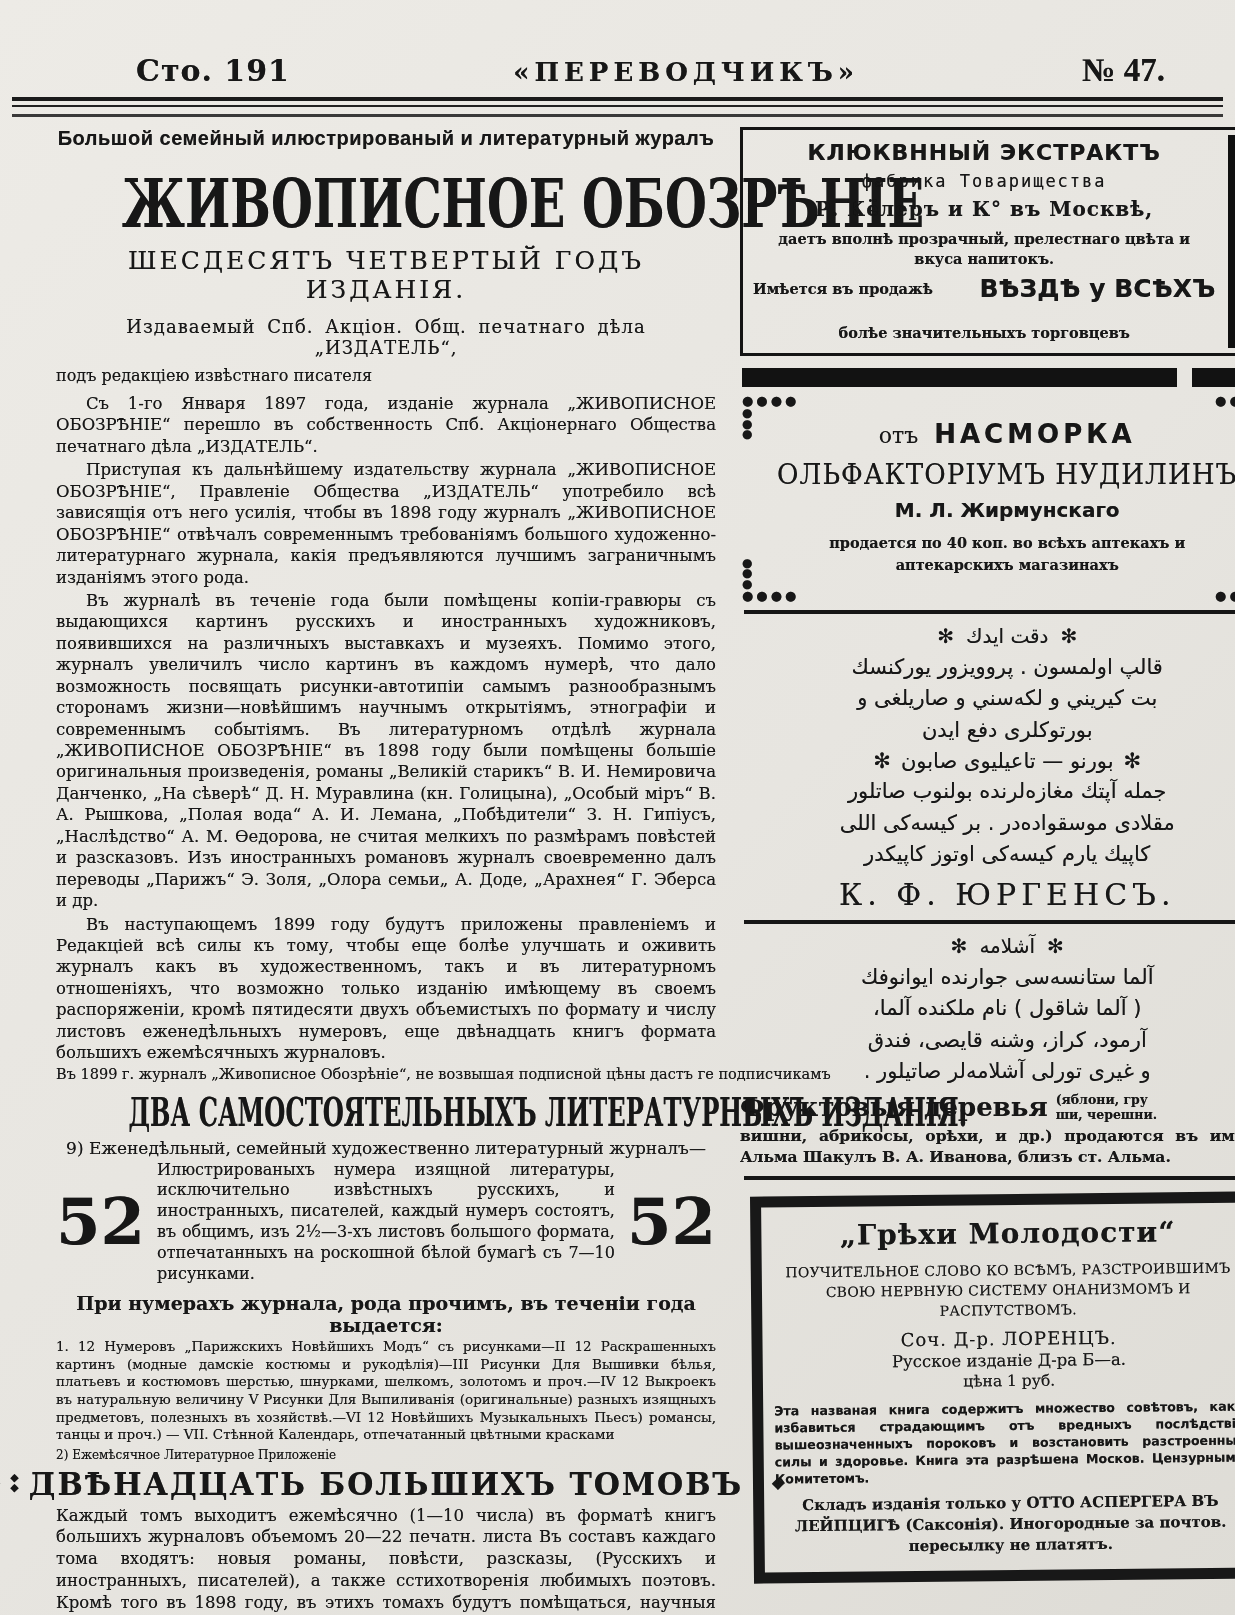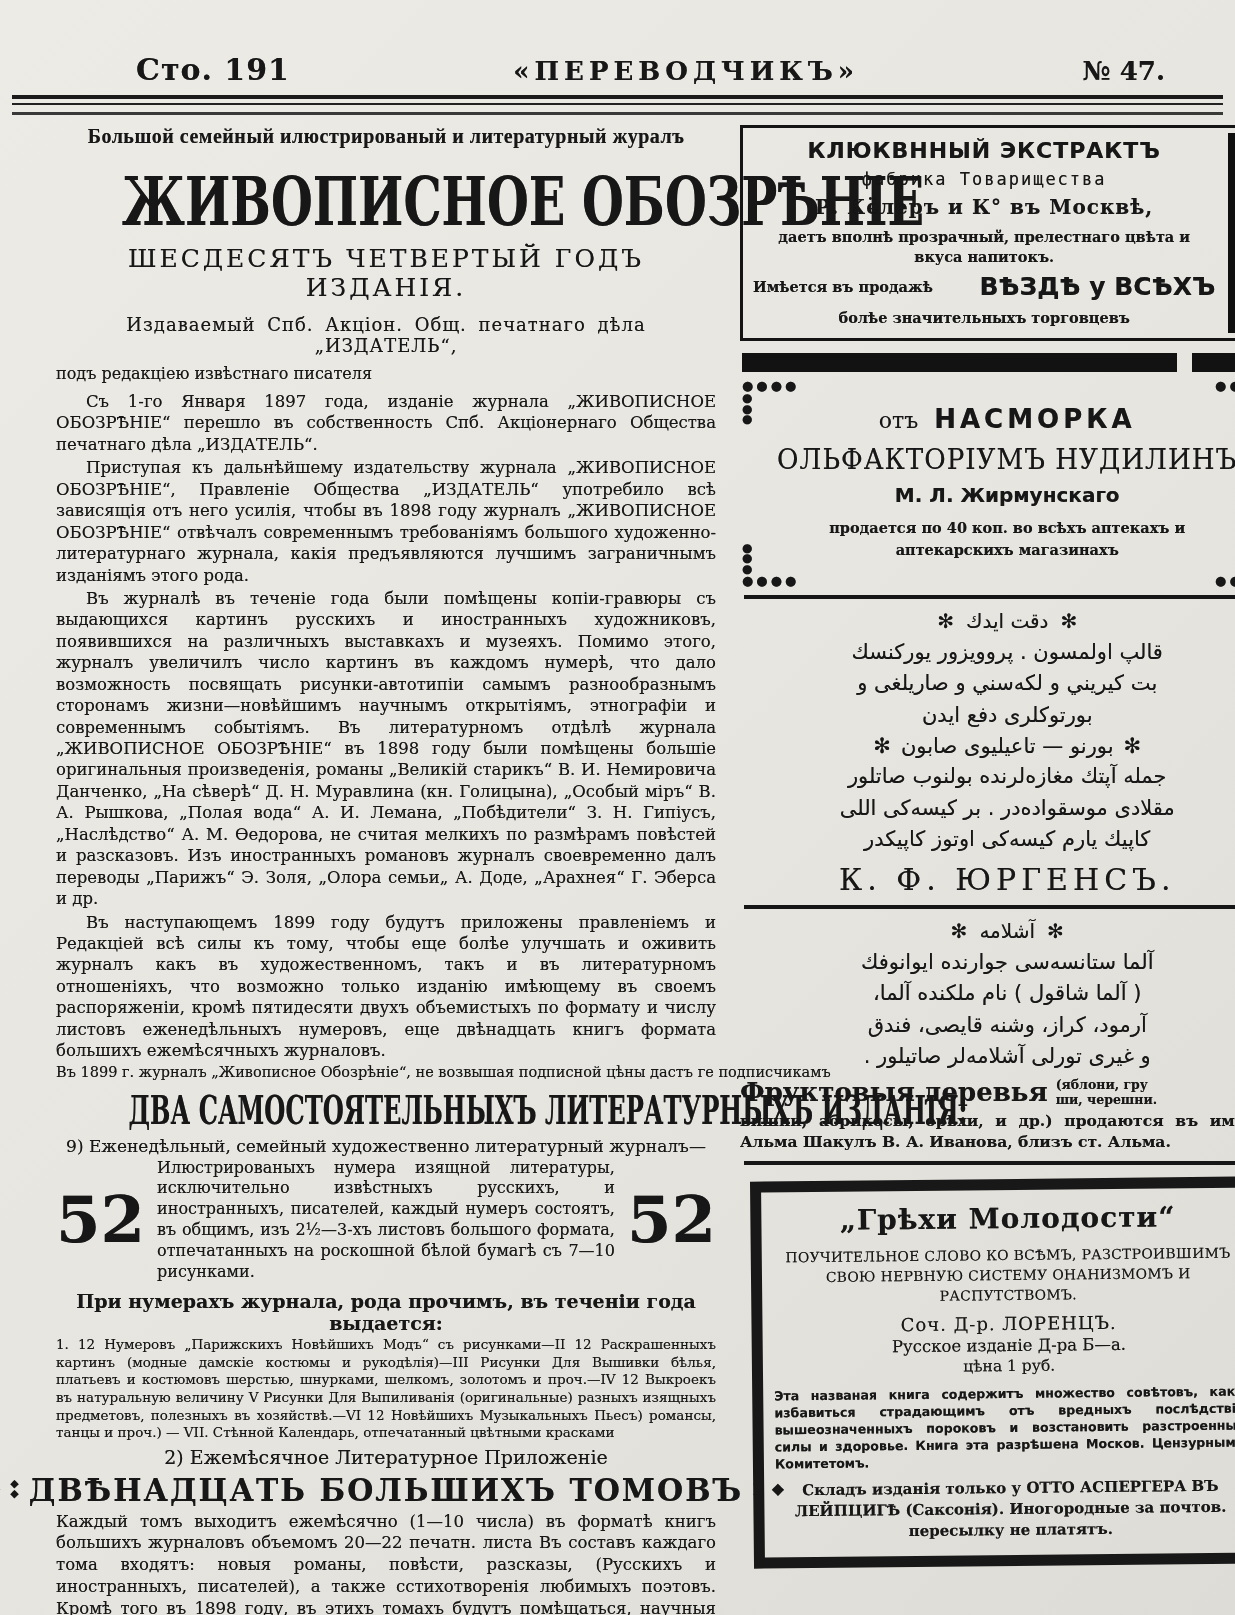--- a/index.html
+++ b/index.html
@@ -6,64 +6,64 @@
   .page{
     position:relative;width:1235px;height:1615px;overflow:hidden;
     background:linear-gradient(135deg,#edebe6 0%,#e7e5e0 55%,#dedcd6 100%);
     color:#171717;font-family:"DejaVu Serif",serif;
     text-shadow:0 0 .4px rgba(10,10,10,.55);
   }
   
   .mast-row{display:flex;justify-content:space-between;align-items:baseline;padding:52px 70px 8px 88px;}
   .mast-page{font-size:30px;font-weight:bold;letter-spacing:1px;margin-left:48px;}
   .mast-title{font-size:26px;font-weight:bold;letter-spacing:5px;}
-  .mast-issue{font-size:26px;font-weight:bold;}
+  .mast-issue{font-size:33px;font-weight:bold;font-family:Liberation Serif, serif;}
   .rules{margin:0 12px;}
   .rule-1{height:4px;background:#1b1b1b;}
   .rule-2{height:2px;background:#222;margin-top:4px;}
   .rule-3{height:3px;background:#262626;margin-top:7px;opacity:.9;}
   
   .columns{display:flex;align-items:stretch;height:1458px;}
   .left-col{width:724px;padding:10px 8px 0 56px;box-sizing:border-box;}
   .v-divider{width:2px;background:#1d1d1d;margin-top:2px;}
   .right-col{flex:1;padding:10px 26px 0 16px;box-sizing:border-box;}
   
-  .subtitle{font-family:Liberation Serif, serif;font-weight:bold;font-size:20px;text-align:center;letter-spacing:.5px;}
+  .subtitle{font-family:Liberation Sans, sans-serif;font-weight:bold;font-size:20px;text-align:center;letter-spacing:.5px;}
   .main-title{font-weight:bold;font-size:60px;text-align:center;white-space:nowrap;transform:scale(.8,1.12);transform-origin:center;margin:18px 0 2px;}
   .year-line{font-size:25px;text-align:center;letter-spacing:3px;margin:8px 0 12px;}
   .pub-line{font-size:18px;text-align:center;letter-spacing:1px;word-spacing:5px;margin-bottom:8px;}
   .editor-row{display:flex;justify-content:center;align-items:baseline;gap:14px;margin:2px 0 8px;flex-direction:column;}
   .editor-prefix{font-size:16px;}
   .editor-name{font-size:28px;white-space:nowrap;letter-spacing:1px;}
   .body-par{font-size:16.5px;line-height:1.3;text-align:justify;text-indent:30px;margin:0 0 2px;}
   .notice{font-size:14.5px;margin:2px 0;white-space:nowrap;}
   .two-ed{font-weight:bold;font-size:31px;white-space:nowrap;text-align:center;transform:scale(.78,1.28);transform-origin:center;margin:12px 0 8px;}
   .item1{font-size:17px;text-align:center;margin:0 0 2px;}
   .block52{display:flex;gap:12px;align-items:center;margin:2px 0;}
   .num52{font-size:64px;font-weight:bold;line-height:.85;}
   .block52 .mid{font-size:16px;line-height:1.3;text-align:justify;flex:1;margin:0;}
   .supp-h{font-weight:bold;font-size:19px;text-align:center;margin:8px 0 2px;}
   .supp-t{font-size:13.5px;line-height:1.3;text-align:justify;margin:0;}
-  .item2{font-size:19px;text-align:center;margin:4px 0 2px;}
+  .item2{font-size:12px;margin:4px 0 2px;}
   .twelve{display:flex;justify-content:center;align-items:center;gap:10px;margin:4px 0;}
   .twelve-label{font-weight:bold;font-size:30px;letter-spacing:2px;white-space:nowrap;transform:scaleY(1.08);}
   .orn{font-size:16px;line-height:.8;}
   .orn-pair{white-space:pre-line;font-size:11px;line-height:.95;}
   .twelve-t{font-size:16.5px;line-height:1.32;text-align:justify;margin:0;}
   
   .adbox1{border:3px solid #141414;position:relative;padding:10px 56px 12px 10px;text-align:center;}
   .bar-right{position:absolute;top:5px;bottom:5px;right:7px;width:36px;background:#101010;}
   .ad1-title{font-family:"DejaVu Sans",sans-serif;font-weight:bold;font-size:22px;letter-spacing:1px;}
   .ad1-fab{font-family:"DejaVu Sans Mono",monospace;font-size:17px;letter-spacing:2px;margin-top:6px;}
   .ad1-keler{font-size:20px;font-weight:bold;letter-spacing:1px;margin-top:6px;}
   .ad1-desc{font-size:14.5px;font-weight:bold;line-height:1.35;margin-top:8px;}
   .ad1-row{display:flex;justify-content:space-between;align-items:center;margin-top:6px;gap:6px;}
   .ad1-avail{font-size:14.5px;font-weight:bold;white-space:nowrap;}
   .ad1-everywhere{font-family:"DejaVu Sans",sans-serif;font-weight:bold;font-size:25px;white-space:nowrap;}
-  .ad1-merch{font-size:14.5px;font-weight:bold;margin-top:8px;}
+  .ad1-merch{font-size:14.5px;font-weight:bold;margin-top:21px;}
   .black-bar{height:19px;margin:12px 2px 8px;background:linear-gradient(90deg,#121212 0 82%,rgba(18,18,18,0) 82% 85%,#121212 85%);}
   .ad2{position:relative;text-align:center;padding:24px 30px 26px;}
   .dots{position:absolute;font-size:13px;letter-spacing:3px;line-height:.9;}
   .dots .col{display:block;white-space:pre-line;letter-spacing:0;font-size:12px;margin-top:1px;}
   .d-tl{top:0;left:2px;text-align:left;}
   .d-tr{top:0;right:2px;text-align:right;}
   .d-bl{bottom:0;left:2px;text-align:left;}
   .d-br{bottom:0;right:2px;text-align:right;}
   .ad2-l1{display:flex;justify-content:center;align-items:baseline;gap:16px;}
   .ad2-ot{font-size:22px;}

